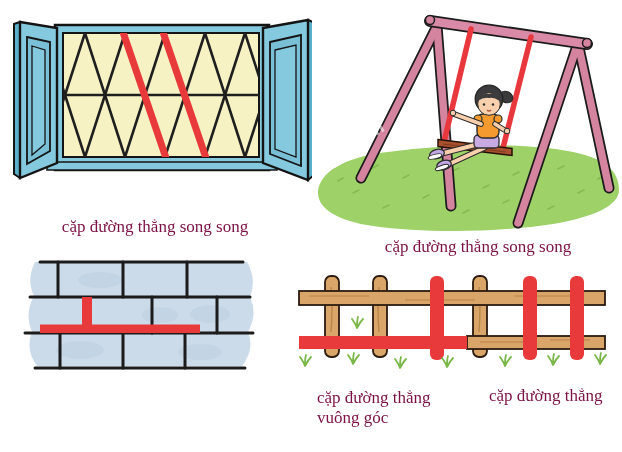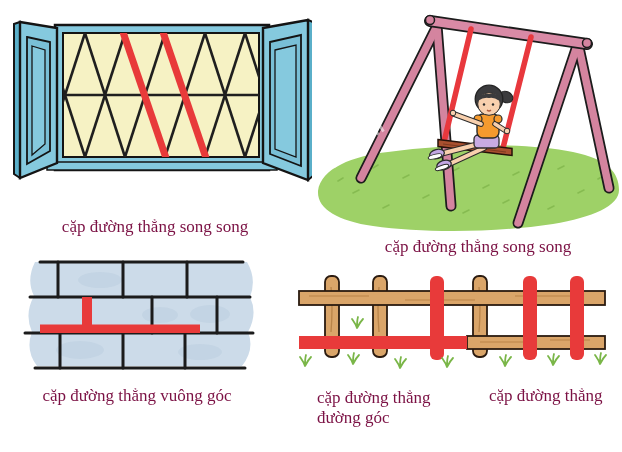--- a/index.html
+++ b/index.html
@@ -227,24 +227,23 @@
       <g transform="translate(62,60)">
           <path d="M0,6 C-1,2 -3,0 -5,-3 M0,6 C0,1 0,-2 1,-5 M0,6 C2,2 4,-1 6,-3"></path>
         </g>
     </g>
   </svg>
 
   <div class="lbl center" style="left:40px;top:217px;width:230px">cặp đường thẳng song song</div>
 
   <div class="lbl center" style="left:361px;top:237px;width:234px">cặp đường thẳng song song</div>
 
-  <div class="lbl center" style="left:8px;top:386px;width:258px">cặp đường thẳng vuông góc</div>
 
   <div class="lbl" style="left:317px;top:388px">
     <span style="display:block">cặp đường thẳng</span>
-    <span style="display:block">đường góc</span>
+    <span style="display:block">vuông góc</span>
   </div>
 
   <div class="lbl" style="left:489px;top:386px">
     <span style="display:block">cặp đường thẳng</span>
   </div>
 
 </div>
 
 </body></html>

